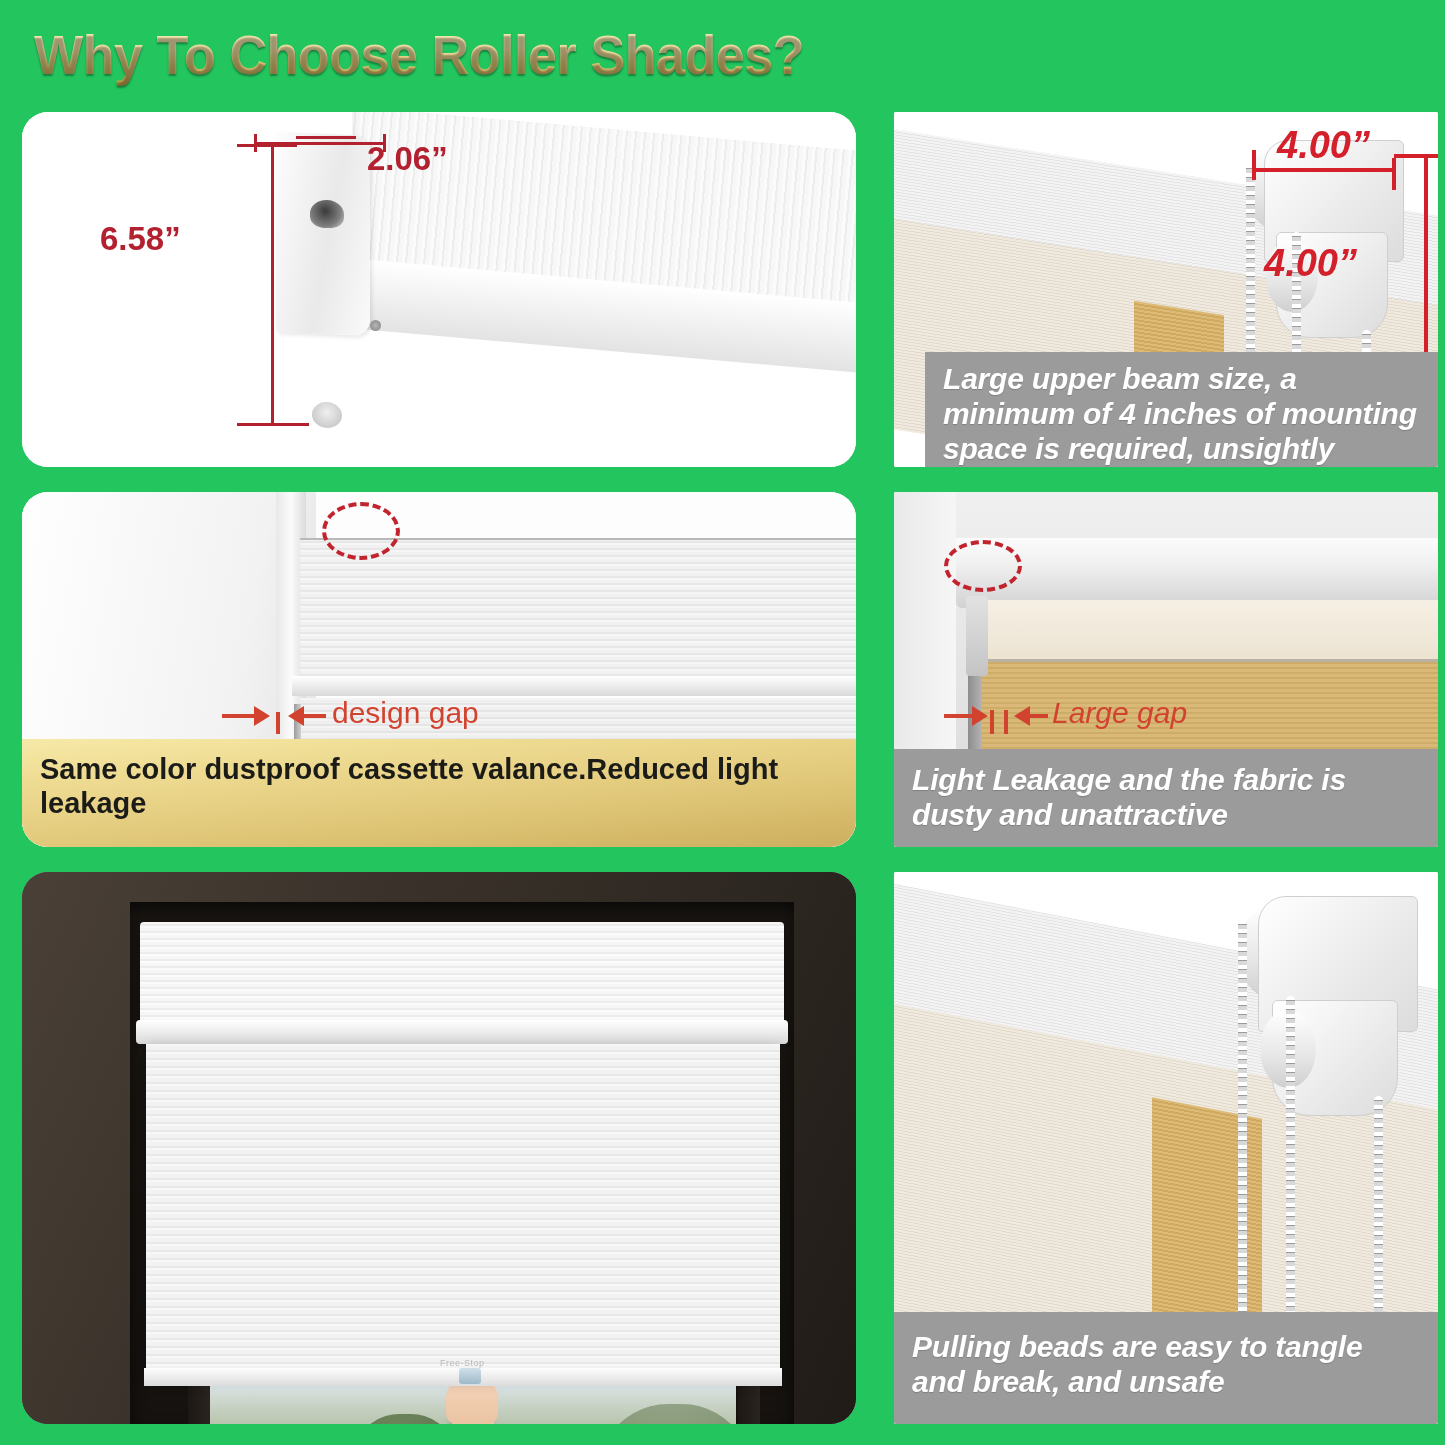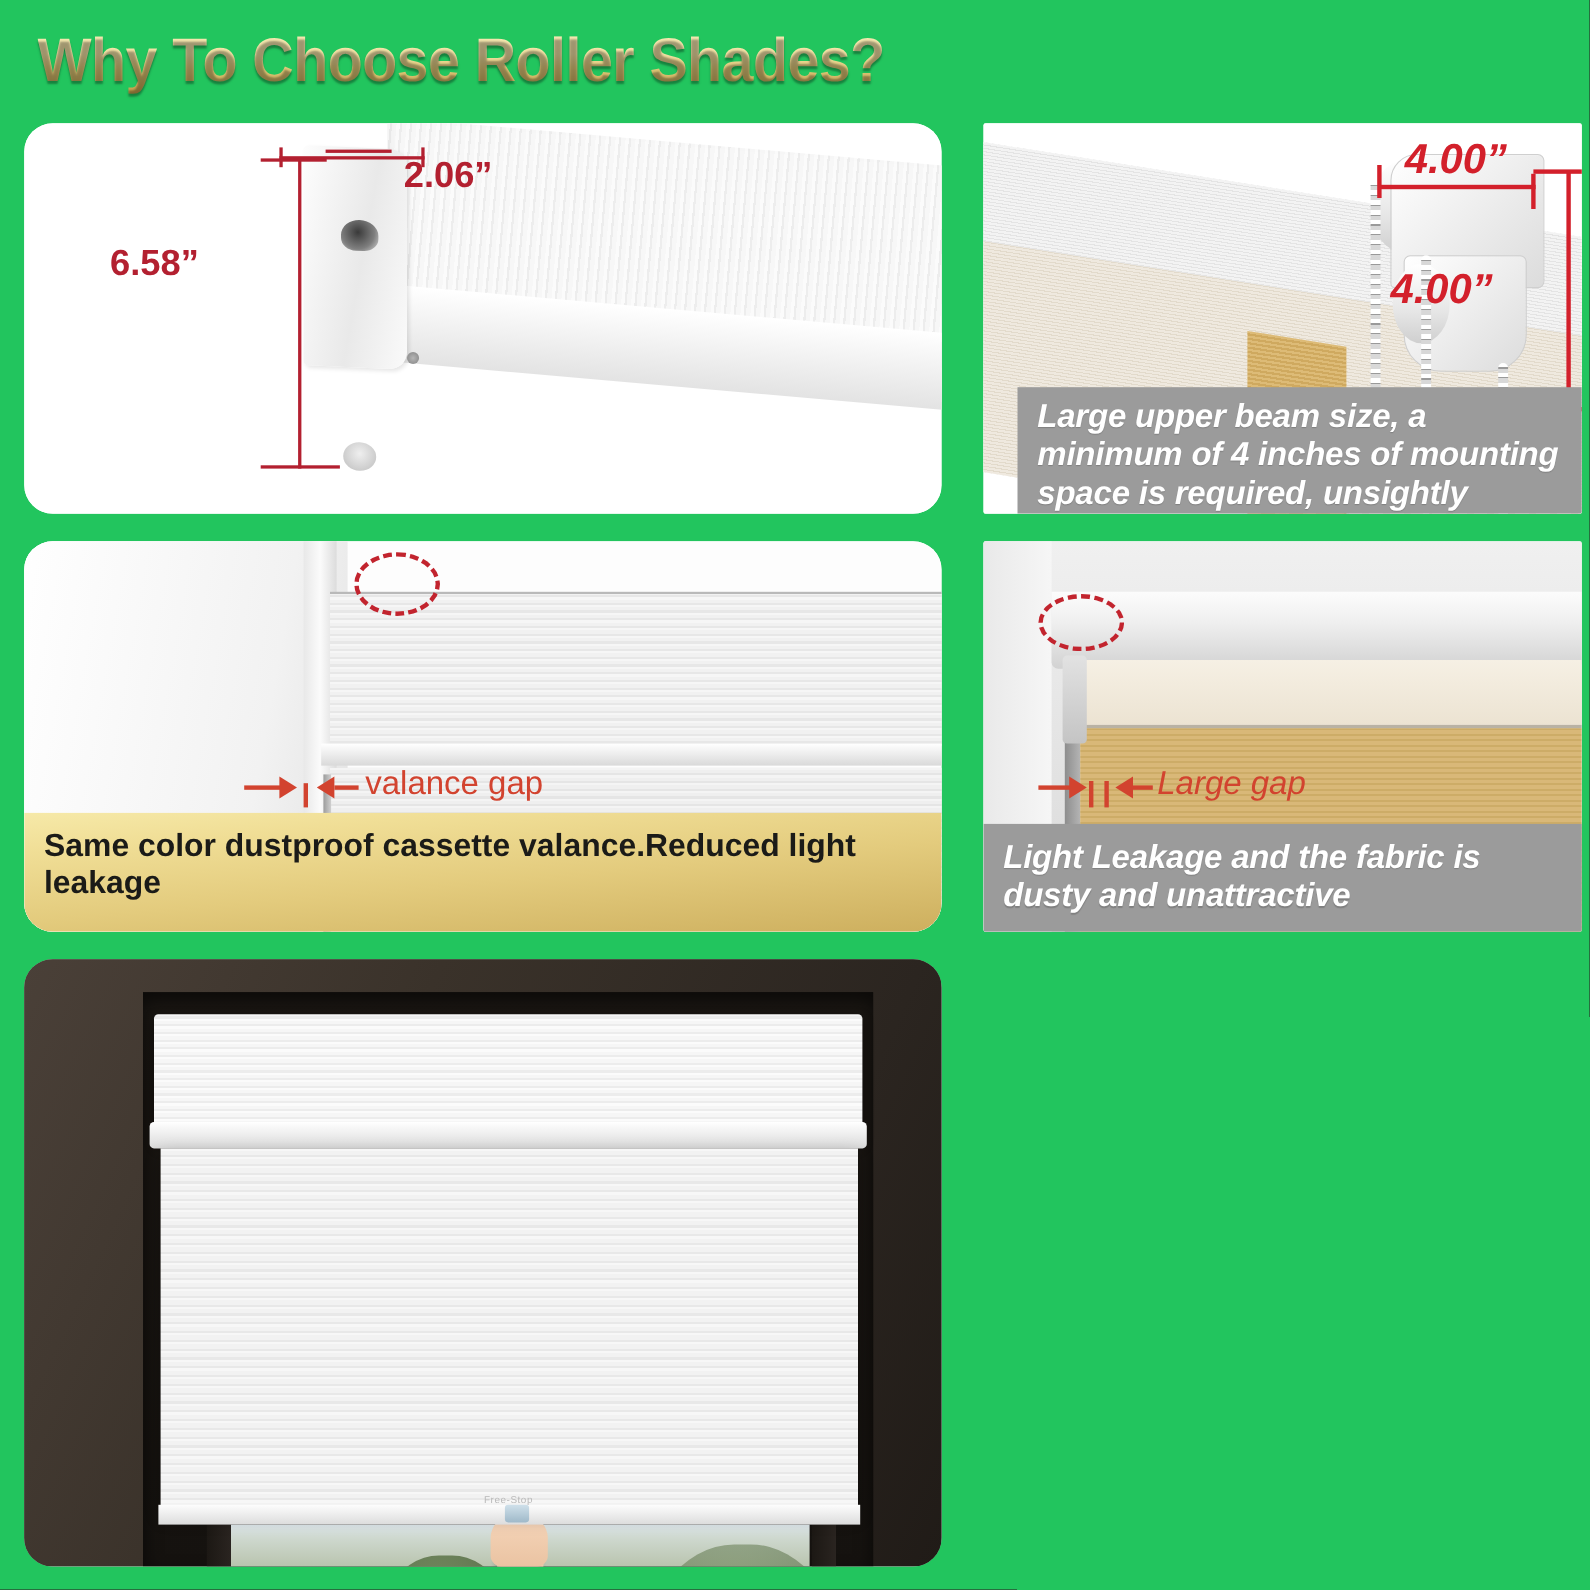--- a/index.html
+++ b/index.html
@@ -312,21 +312,21 @@
         <div class="w3shadeB"></div>
         <div class="w3gapbar"></div>
         <div class="dashcircle" style="left:300px; top:10px; width:78px; height:58px;"></div>
       </div>
 
       <div class="rline" style="left:200px; top:222px; width:34px; height:4px; background:#d2432f;"></div>
       <div style="position:absolute; left:232px; top:214px; width:0; height:0; border-left:16px solid #d2432f; border-top:10px solid transparent; border-bottom:10px solid transparent;"></div>
       <div class="rline" style="left:254px; top:220px; width:4px; height:22px; background:#d2432f;"></div>
       <div style="position:absolute; left:266px; top:214px; width:0; height:0; border-right:16px solid #d2432f; border-top:10px solid transparent; border-bottom:10px solid transparent;"></div>
       <div class="rline" style="left:282px; top:222px; width:22px; height:4px; background:#d2432f;"></div>
-      <div class="gaplabel" style="left:310px; top:204px;">valance gap</div>
+      <div class="gaplabel" style="left:310px; top:204px;">design gap</div>
 
       <div class="cap gold tall">
         <span>Same color dustproof cassette valance.Reduced light leakage</span>
       </div>
     </div>
 
     <div class="panel right colR r2">
       <div class="photo">
         <div class="p4bg"></div>
         <div class="p4wall"></div>
@@ -369,15 +369,34 @@
         <div class="p5valance"></div>
         <div class="p5lip"></div>
         <div class="p5shade"></div>
         <div class="p5bottombar"></div>
         <div class="p5tab"></div>
         <div class="wm" style="left:418px; top:486px;">Free-Stop</div>
       </div>
 
     </div>
 
+    <div class="panel right colR r3">
+      <div class="photo">
+        <div class="rbg"></div>
+        <div class="rfab1" style="top:70px; height:150px; width:620px; transform:skewY(11deg);"></div>
+        <div class="rfab2" style="top:190px; height:380px; width:620px; transform:skewY(11deg);"></div>
+        <div class="rgold" style="left:258px; top:236px; width:110px; height:290px; transform:skewY(11deg);"></div>
+        <div class="rtube" style="left:344px; top:34px; width:66px; height:92px;"></div>
+        <div class="rbracket" style="left:364px; top:24px; width:160px; height:136px; border-radius:28px 6px 6px 4px;"></div>
+        <div class="rbracket" style="left:378px; top:128px; width:126px; height:116px; border-radius:6px 6px 38px 38px;"></div>
+        <div class="rtube" style="left:366px; top:138px; width:56px; height:78px;"></div>
+        <div class="chain" style="left:344px; top:48px; height:460px;"></div>
+        <div class="chain" style="left:392px; top:124px; height:390px;"></div>
+        <div class="chain" style="left:480px; top:224px; height:290px;"></div>
+      </div>
+
+      <div class="cap gray b">
+        <span>Pulling beads are easy to tangle and break, and unsafe</span>
+      </div>
+    </div>
 
   </div>
 </div>
 
 </body></html>

